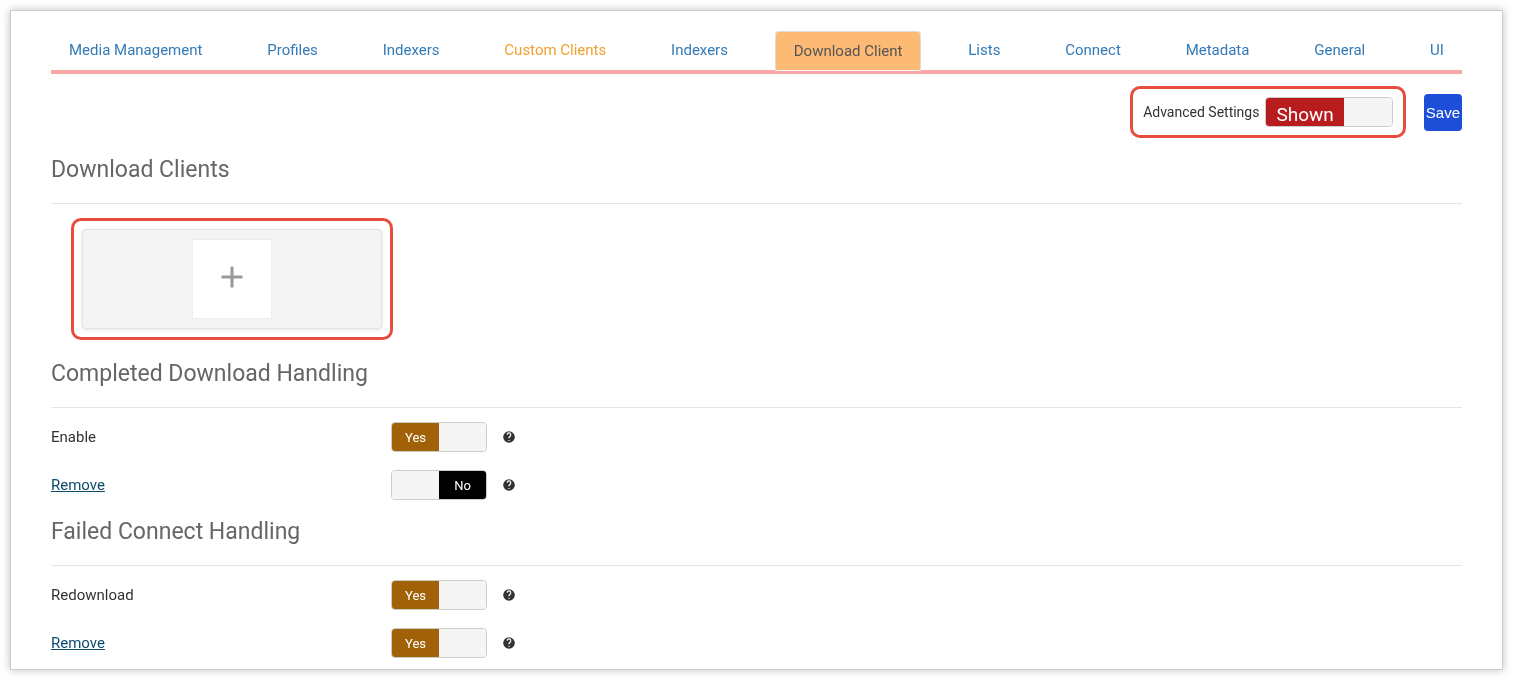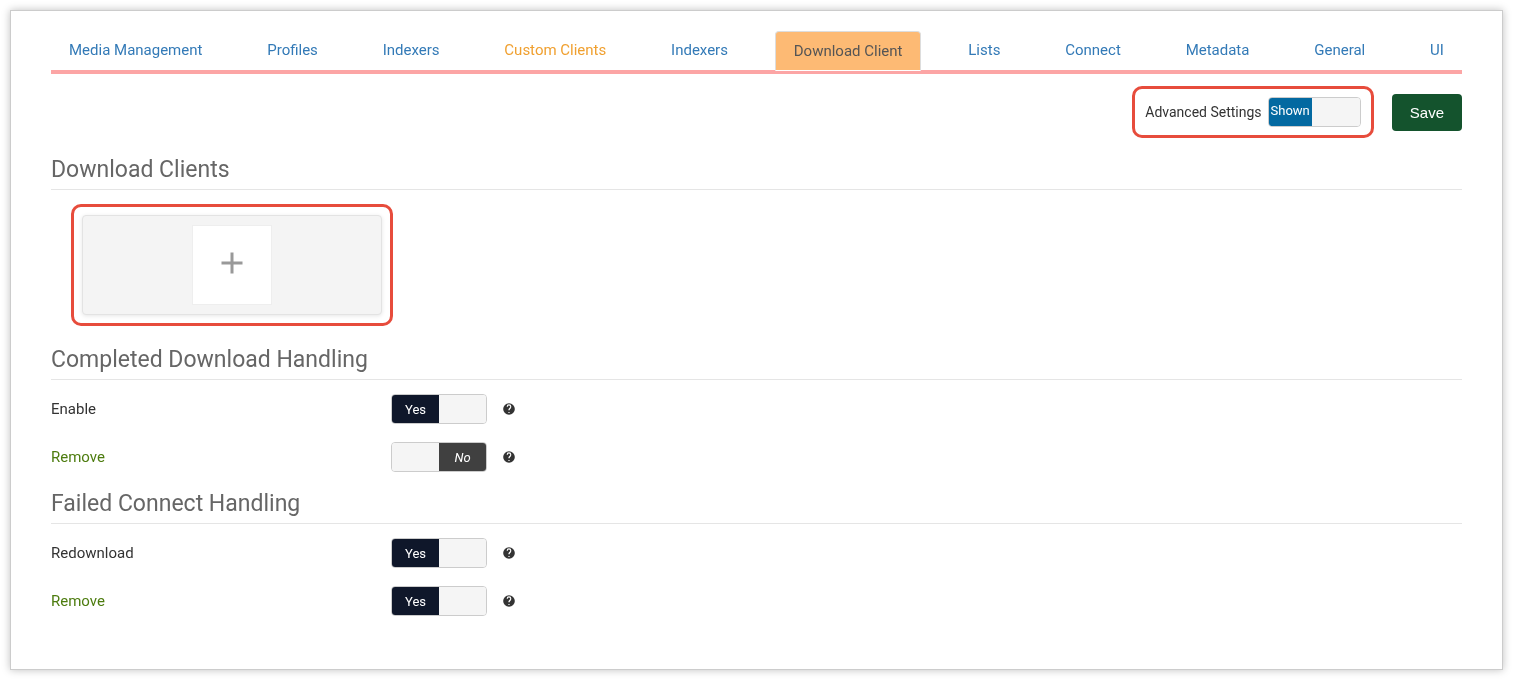--- a/index.html
+++ b/index.html
@@ -58,44 +58,44 @@
   }
   .adv-label { font-size: 14px; color: #333; }
   .toggle-shown {
     display: inline-flex;
     border: 1px solid #ccc;
     border-radius: 4px;
     overflow: hidden;
     height: 30px;
   }
   .toggle-shown .on {
-    background: #0369a1;
+    background: #b91c1c;
     color: #fff;
-    padding: 5px 2px;
-    font-size: 13px;
+    padding: 5px 10px;
+    font-size: 19px;
   }
   .toggle-shown .off {
     width: 48px;
     background: #f5f5f5;
   }
   .btn-save {
-    background: #14532d;
+    background: #1d4ed8;
     color: #fff;
     border: none;
     border-radius: 4px;
-    padding: 10px 18px;
+    padding: 10px 2px;
     font-size: 15px;
     cursor: pointer;
   }
   h3.section {
     font-weight: 400;
     color: #666;
     font-size: 23px;
     border-bottom: 1px solid #e5e5e5;
-    padding-bottom: 6px;
+    padding-bottom: 20px;
     margin-top: 6px;
     margin-bottom: 14px;
   }
   .add-highlight {
     display: inline-block;
     border: 3px solid #e74c3c;
     border-radius: 10px;
     padding: 8px;
     margin-left: 20px;
     margin-bottom: 14px;
@@ -126,38 +126,38 @@
     display: flex;
     align-items: center;
     margin-bottom: 18px;
   }
   .form-label {
     width: 340px;
     padding-right: 16px;
     font-size: 15px;
     color: #333;
   }
-  .form-label.adv { color: #4d7c0f; }
+  .form-label.adv { color: #0c4a6e; text-decoration: underline; }
   .switch {
     display: inline-flex;
     border: 1px solid #ccc;
     border-radius: 4px;
     overflow: hidden;
     height: 30px;
     width: 96px;
   }
   .switch .half {
     flex: 1;
     display: flex;
     align-items: center;
     justify-content: center;
     font-size: 13px;
   }
-  .switch .blue { background: #0f172a; color: #fff; }
-  .switch .red  { background: #404040; color: #fff; font-style: italic; }
+  .switch .blue { background: #a16207; color: #fff; }
+  .switch .red  { background: #000000; color: #fff; }
   .switch .blank { background: #f5f5f5; }
   .text-input {
     width: 200px;
     height: 34px;
     border: 1px solid #ccc;
     border-radius: 4px;
     padding: 0 10px;
     font-size: 14px;
     color: #555;
   }

